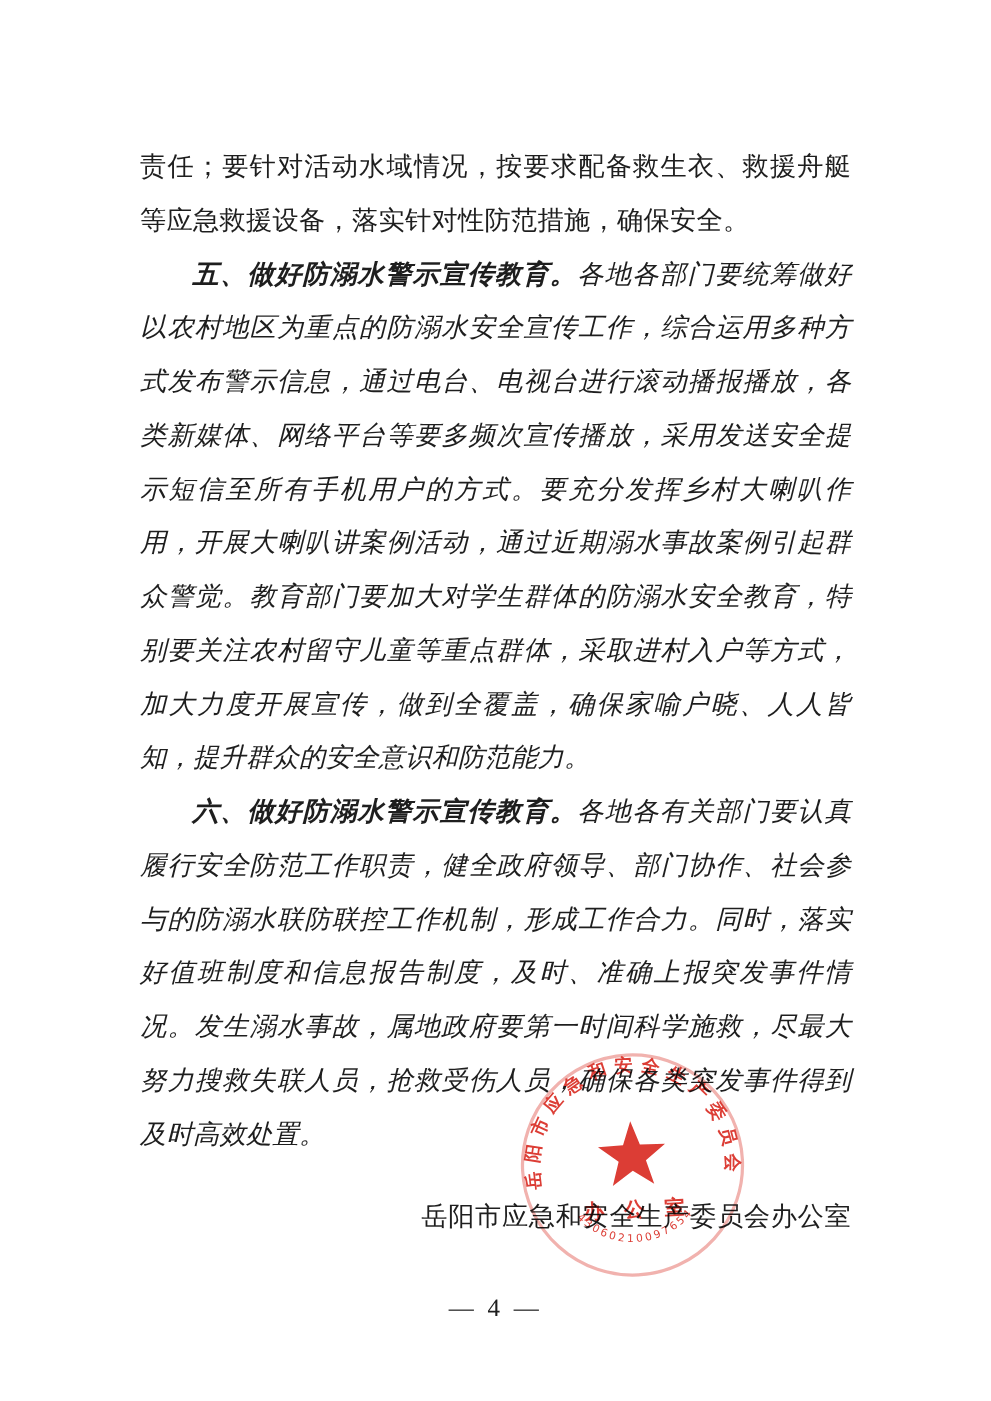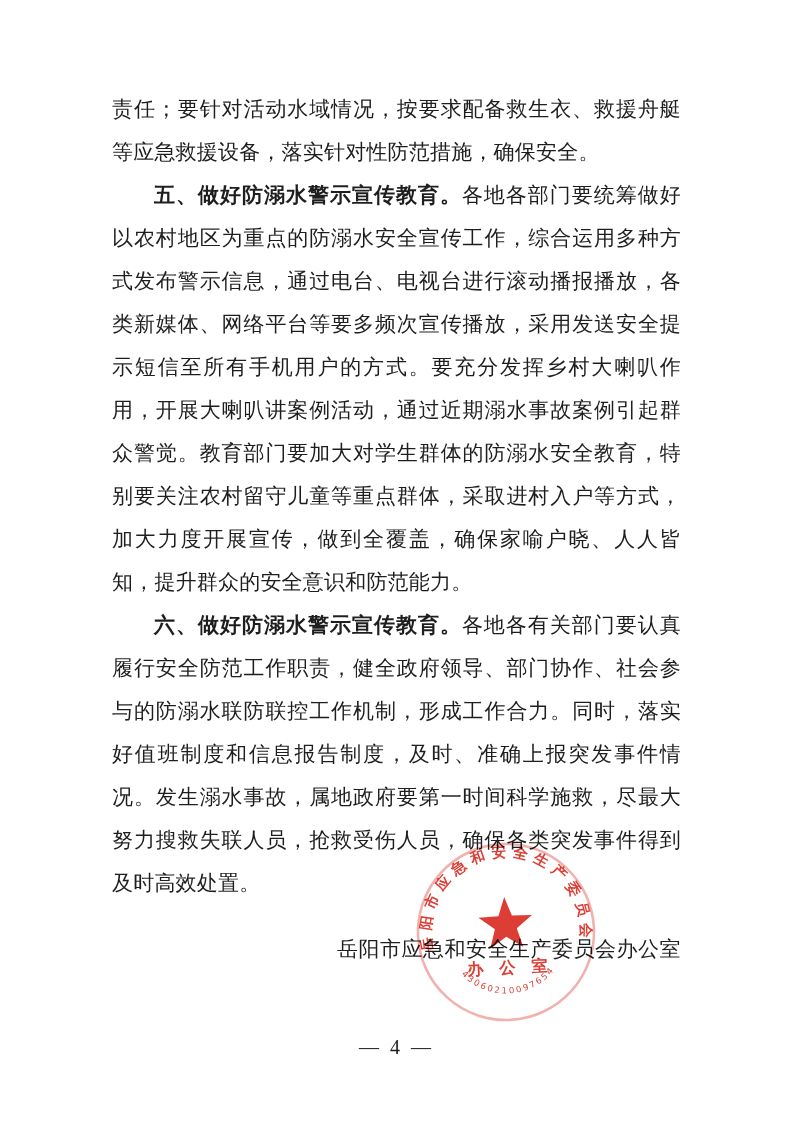--- a/index.html
+++ b/index.html
@@ -7,31 +7,31 @@
   body {
     background: #ffffff;
     color: #1e1e1e;
     font-family: "Liberation Serif", "DejaVu Serif", serif;
     position: relative;
     overflow: hidden;
   }
   .page {
     position: absolute;
     inset: 0;
-    padding: 88px 112px 0 112px;
+    padding: 112px 112px 0 112px;
   }
   .body-text {
     font-size: 21px;
     line-height: 43px;
     letter-spacing: 0.2px;
     text-align: justify;
     text-justify: inter-character;
   }
   .para { text-indent: 0; }
-  .para.indent { text-indent: 2em; }
+  .para.indent { text-indent: 2em; font-style: italic; }
   .lead { font-weight: bold; }
   .signature {
     margin-top: 22px;
     margin-left: auto;
     margin-right: 0;
     width: fit-content;
     text-align: right;
     font-size: 21px;
     line-height: 44px;
     letter-spacing: 0.5px;

